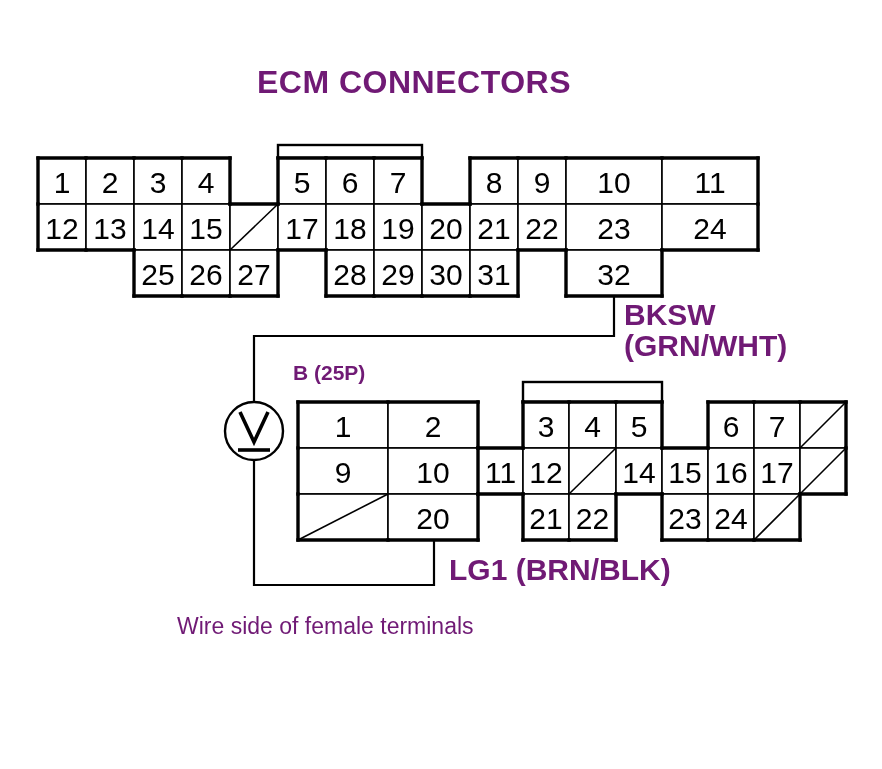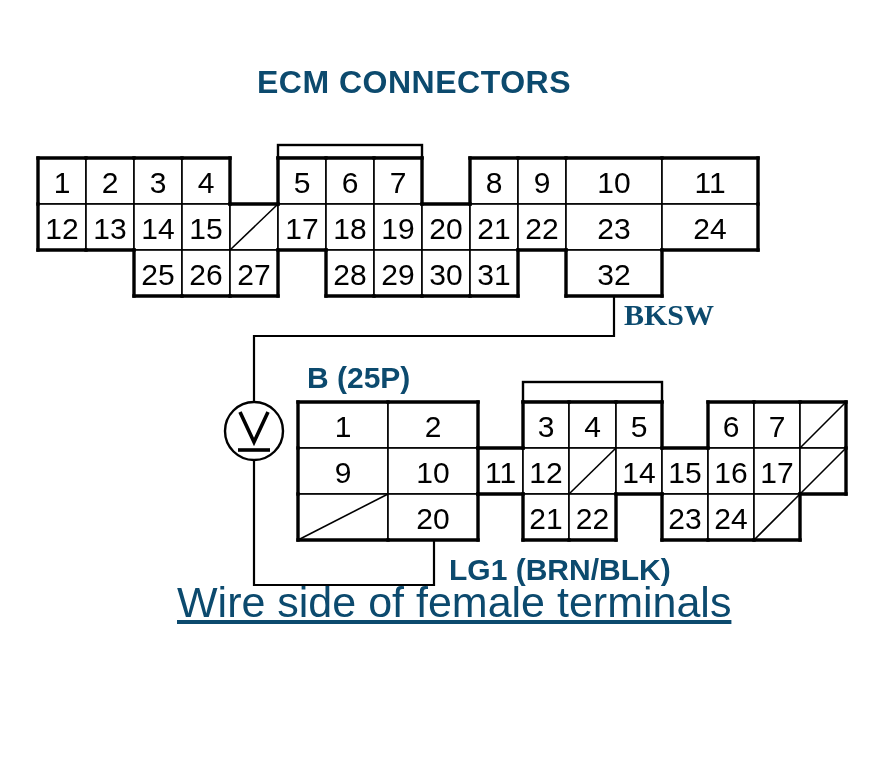--- a/index.html
+++ b/index.html
@@ -1,26 +1,26 @@
 <!DOCTYPE html>
 <html><head>
 <meta charset="utf-8">
 <style>
   html,body{margin:0;padding:0;background:#ffffff;}
   .page{position:relative;width:882px;height:769px;background:#ffffff;overflow:hidden;
         font-family:"Liberation Sans",sans-serif;color:#000;}
   svg.diagram{position:absolute;left:0;top:0;}
-  .lbl{position:absolute;color:#0c4a6e;white-space:nowrap;line-height:1.04;}
+  .lbl{position:absolute;color:#701a75;white-space:nowrap;line-height:1.04;}
   .b{font-weight:bold;}
   #title{left:257px;top:66px;font-size:32px;letter-spacing:0.5px;}
   #lblA{left:37px;top:121px;font-size:30px;}
-  #lblB{left:307px;top:362px;font-size:30px;}
-  #wireA{left:624px;top:299px;font-size:30px;font-family:Liberation Serif, serif;}
+  #lblB{left:293px;top:362px;font-size:21px;}
+  #wireA{left:624px;top:299px;font-size:30px;}
   #lblLG1{left:449px;top:554px;font-size:30px;}
-  #caption{left:177px;top:580px;font-size:43px;font-weight:normal;text-decoration:underline;}
+  #caption{left:177px;top:615px;font-size:23px;font-weight:normal;}
   #gcode{left:36px;top:666px;font-size:25px;font-weight:normal;}
 </style>
 </head>
 <body>
 
 <div class="page">
 
   <svg class="diagram" id="dsvg" width="882" height="769" viewBox="0 0 882 769">
       <rect x="278" y="145" width="144" height="13" fill="#ffffff" stroke="#000000" stroke-width="2.4"></rect>
       <rect x="38" y="158" width="48" height="46" fill="#ffffff" stroke="#000000" stroke-width="1.6"></rect>
@@ -219,18 +219,19 @@
       <polyline points="240,412 254,442 268,412" fill="none" stroke="#000000" stroke-width="3.6"></polyline>
       <line x1="238" y1="450" x2="270" y2="450" stroke="#000000" stroke-width="3.6"></line>
     </svg>
 
   <div class="lbl b" id="title">ECM CONNECTORS</div>
 
   <div class="lbl b" id="lblB">B (25P)</div>
 
   <div class="lbl b" id="wireA">
     <div>BKSW</div>
+    <div>(GRN/WHT)</div>
   </div>
 
   <div class="lbl b" id="lblLG1">LG1 (BRN/BLK)</div>
 
   <div class="lbl" id="caption">Wire side of female terminals</div>
 </div>
 
 </body></html>

